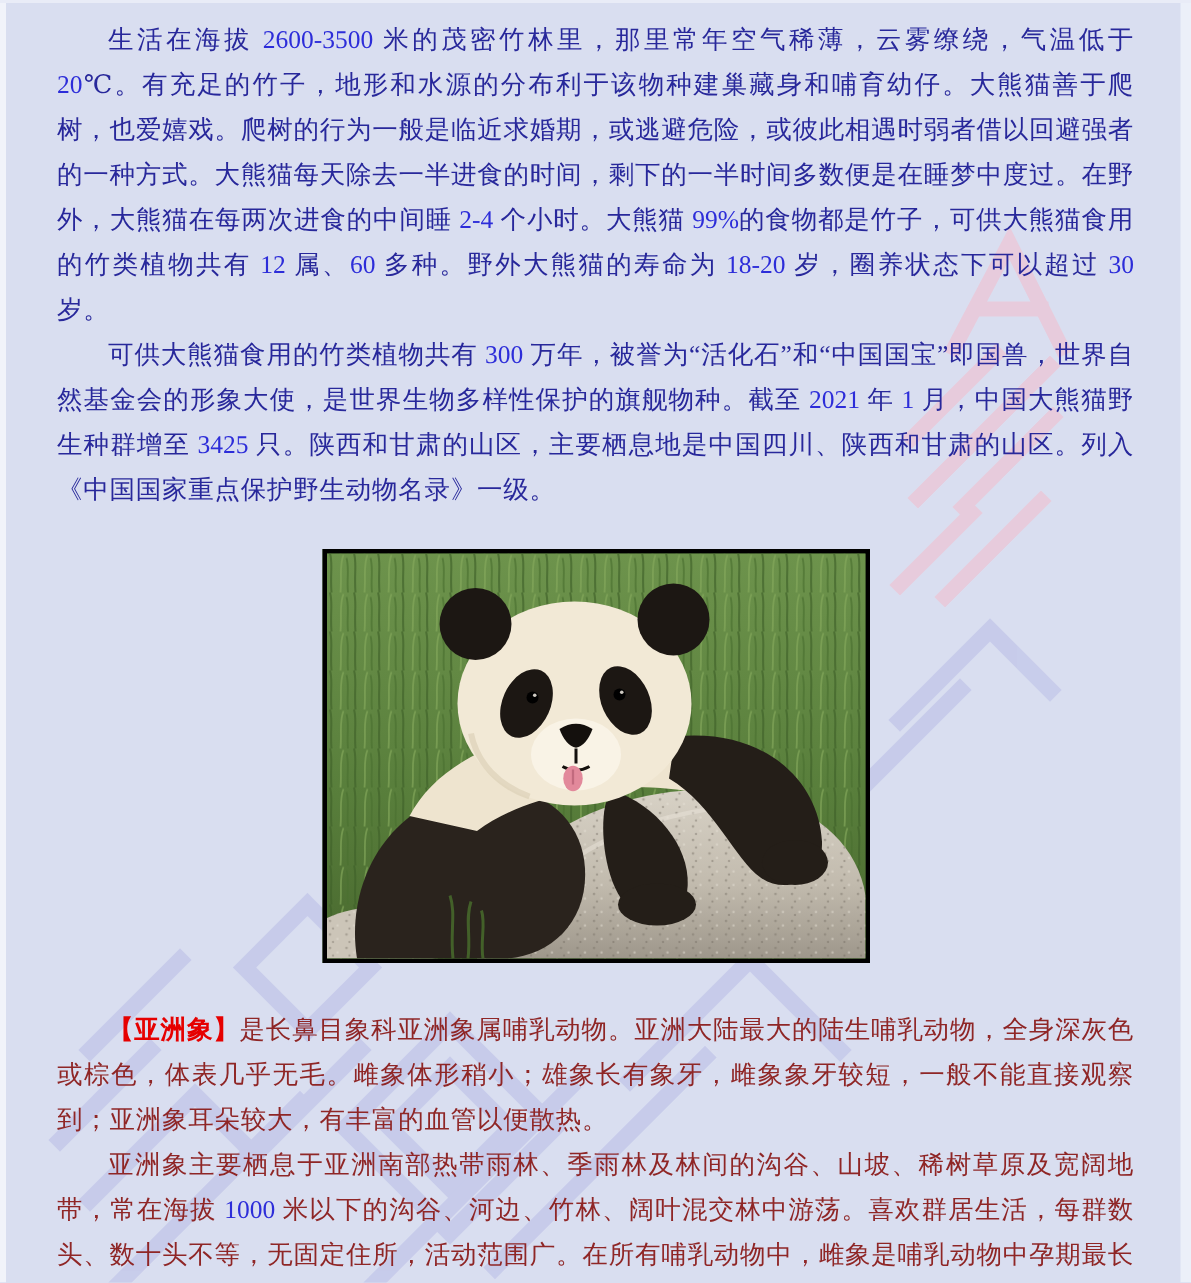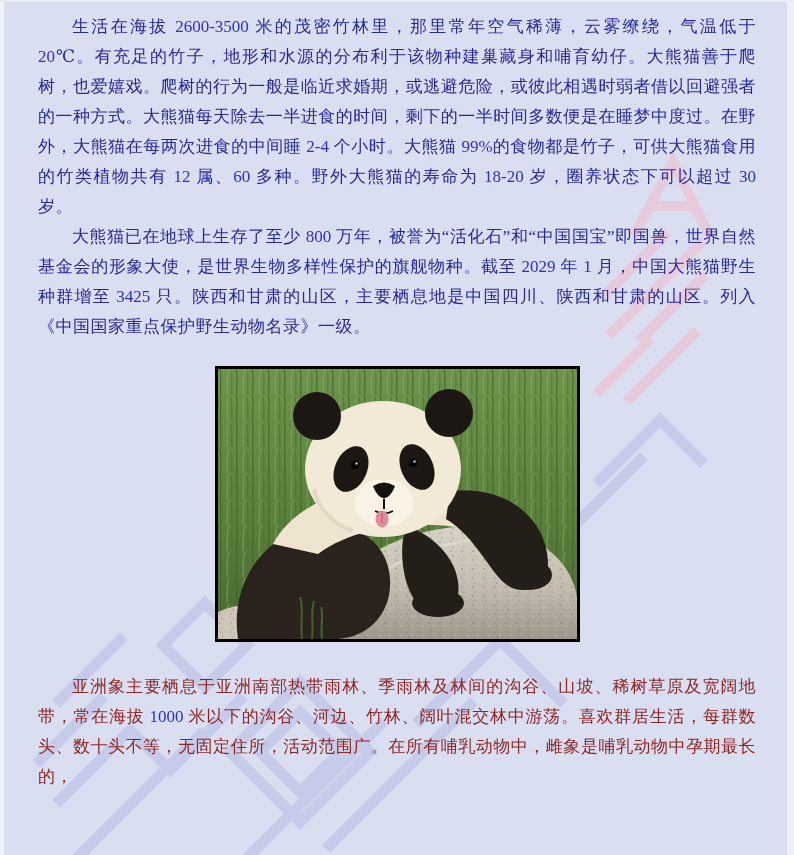--- a/index.html
+++ b/index.html
@@ -78,21 +78,21 @@
   </g>
 </svg>
 
 <div class="content">
 
   <p class="panda-text">
     <span>生活在海拔 </span><span class="num">2600-3500</span><span> 米的茂密竹林里，那里常年空气稀薄，云雾缭绕，气温低于 </span><span class="num">20</span><span>℃。有充足的竹子，地形和水源的分布利于该物种建巢藏身和哺育幼仔。大熊猫善于爬树，也爱嬉戏。爬树的行为一般是临近求婚期，或逃避危险，或彼此相遇时弱者借以回避强者的一种方式。大熊猫每天除去一半进食的时间，剩下的一半时间多数便是在睡梦中度过。在野外，大熊猫在每两次进食的中间睡 </span><span class="num">2-4</span><span> 个小时。大熊猫 </span><span class="num">99%</span><span>的食物都是竹子，可供大熊猫食用的竹类植物共有 </span><span class="num">12</span><span> 属、</span><span class="num">60</span><span> 多种。野外大熊猫的寿命为 </span><span class="num">18-20</span><span> 岁，圈养状态下可以超过 </span><span class="num">30</span><span> 岁。</span>
   </p>
 
   <p class="panda-text">
-    <span>大熊猫已在地球上生存了至少 </span><span class="num">800</span><span> 万年，被誉为“活化石”和“中国国宝”即国兽，世界自然基金会的形象大使，是世界生物多样性保护的旗舰物种。截至 </span><span class="num">2029</span><span> 年 </span><span class="num">1</span><span> 月，中国大熊猫野生种群增至 </span><span class="num">3425</span><span> 只。陕西和甘肃的山区，主要栖息地是中国四川、陕西和甘肃的山区。列入《中国国家重点保护野生动物名录》一级。</span>
+    <span>可供大熊猫食用的竹类植物共有 </span><span class="num">300</span><span> 万年，被誉为“活化石”和“中国国宝”即国兽，世界自然基金会的形象大使，是世界生物多样性保护的旗舰物种。截至 </span><span class="num">2021</span><span> 年 </span><span class="num">1</span><span> 月，中国大熊猫野生种群增至 </span><span class="num">3425</span><span> 只。陕西和甘肃的山区，主要栖息地是中国四川、陕西和甘肃的山区。列入《中国国家重点保护野生动物名录》一级。</span>
   </p>
 
   <figure class="photo">
     <svg width="359" height="270" viewBox="0 0 359 270">
       <defs>
         <linearGradient id="gGrad" x1="0" y1="0" x2="0" y2="1">
           <stop offset="0" stop-color="#6d934c"></stop>
           <stop offset="0.6" stop-color="#587e3b"></stop>
           <stop offset="1" stop-color="#49692f"></stop>
         </linearGradient>
@@ -161,18 +161,21 @@
       </g>
 
       <g stroke="#46682c" stroke-width="2" fill="none" opacity="0.9">
         <path d="M84,270 C82,252 86,240 82,228"></path>
         <path d="M94,270 C96,254 92,244 96,232"></path>
         <path d="M104,270 C102,258 106,248 103,238"></path>
       </g>
     </svg>
   </figure>
 
+  <p class="elephant-text">
+    <span class="head-red">【亚洲象】</span><span>是长鼻目象科亚洲象属哺乳动物。亚洲大陆最大的陆生哺乳动物，全身深灰色或棕色，体表几乎无毛。雌象体形稍小；雄象长有象牙，雌象象牙较短，一般不能直接观察到；亚洲象耳朵较大，有丰富的血管以便散热。</span>
+  </p>
 
   <p class="elephant-text">
     <span>亚洲象主要栖息于亚洲南部热带雨林、季雨林及林间的沟谷、山坡、稀树草原及宽阔地带，常在海拔 </span><span class="num">1000</span><span> 米以下的沟谷、河边、竹林、阔叶混交林中游荡。喜欢群居生活，每群数头、数十头不等，无固定住所，活动范围广。在所有哺乳动物中，雌象是哺乳动物中孕期最长的，</span>
   </p>
 
 </div>
 
 </body></html>

